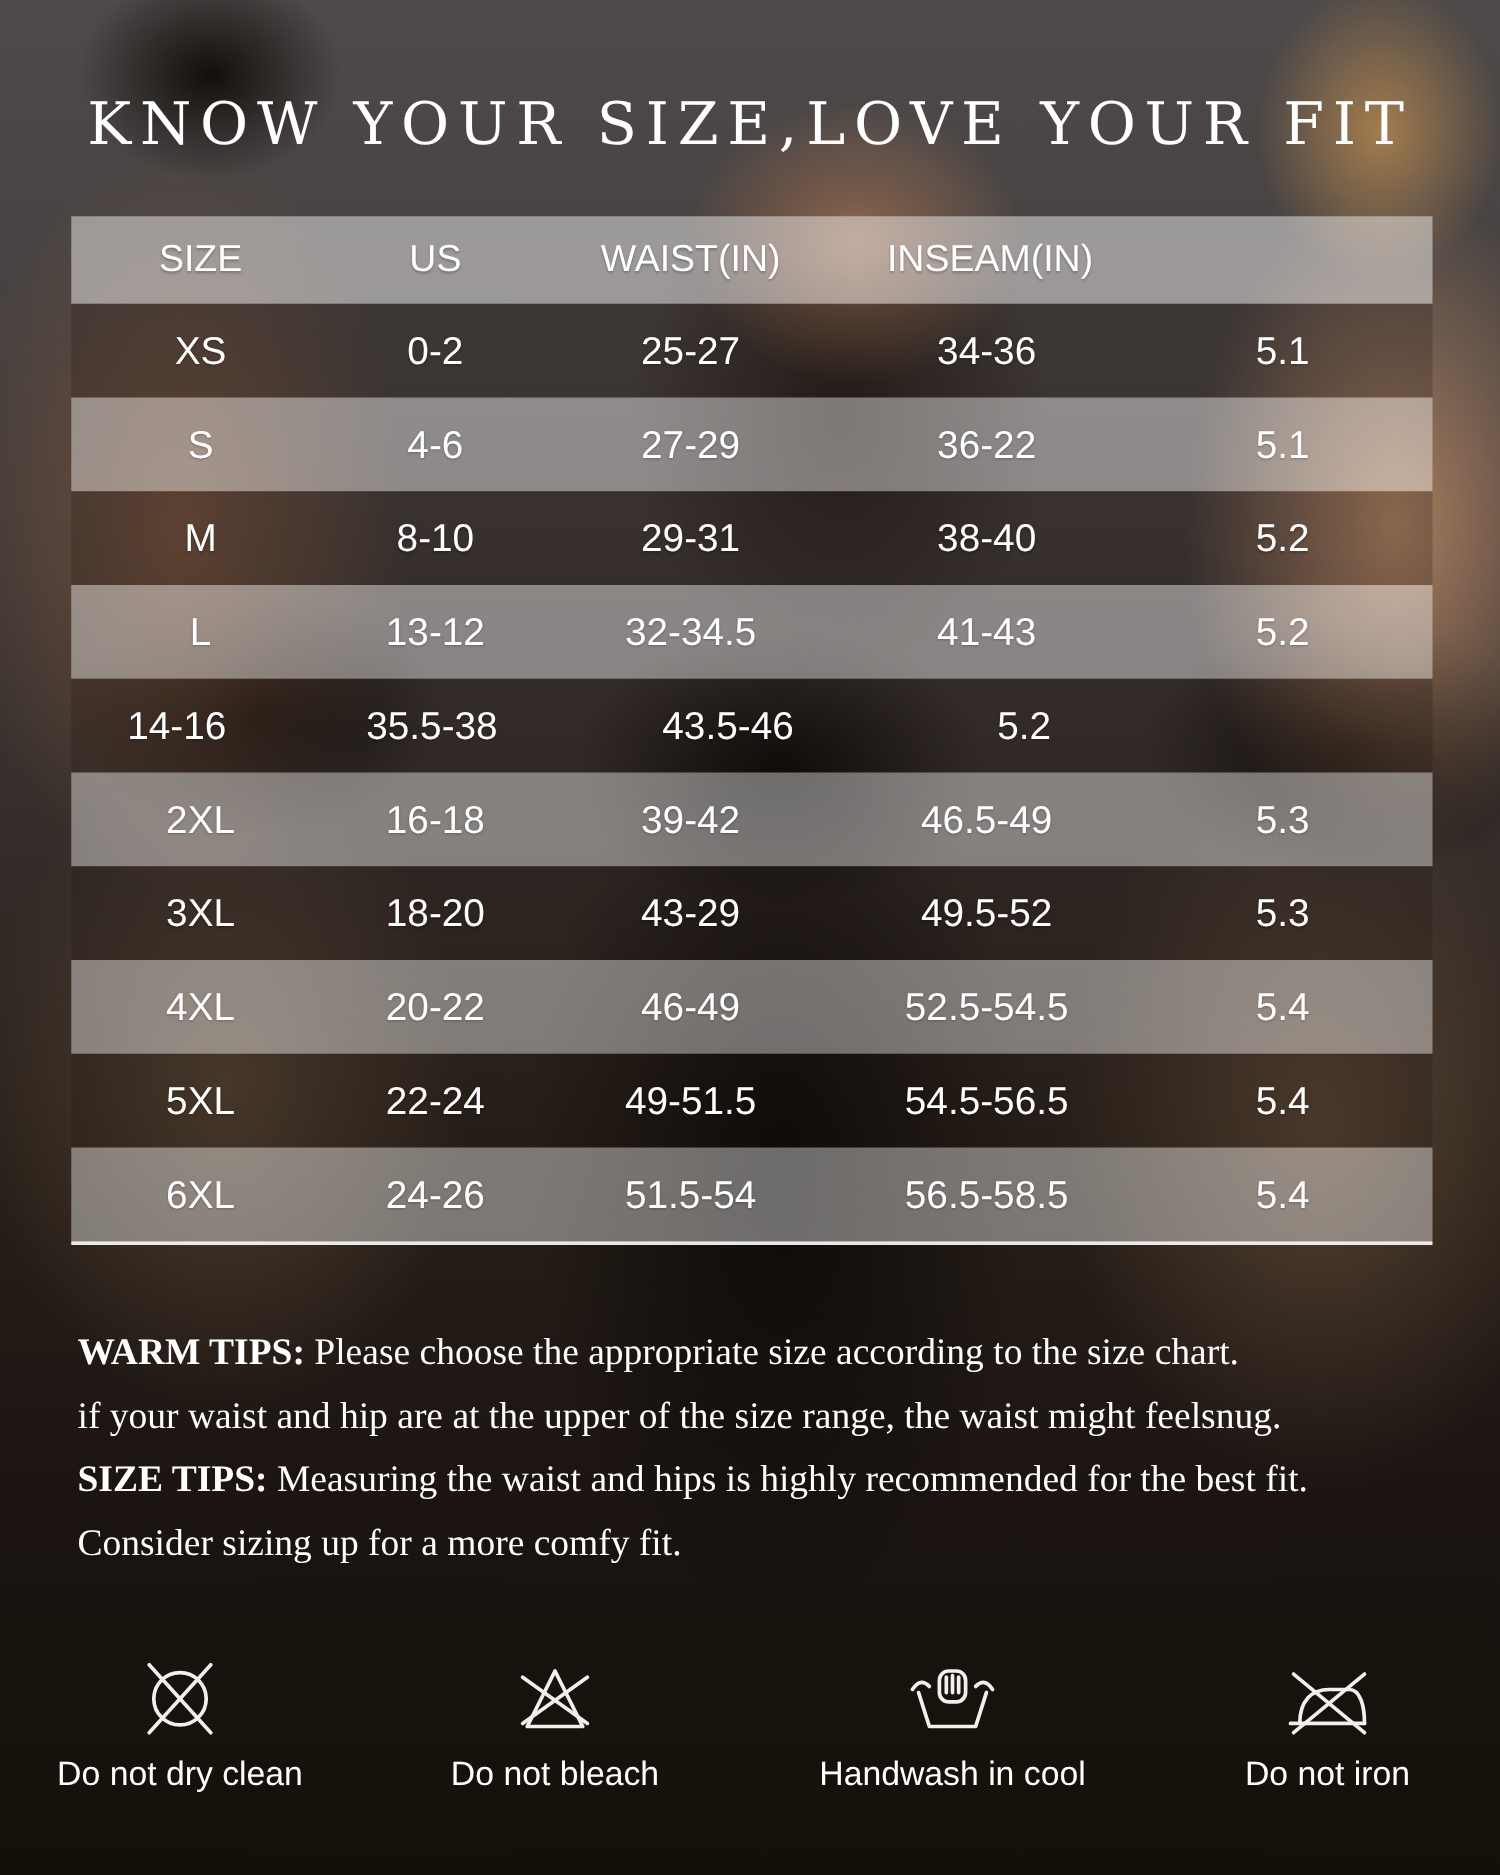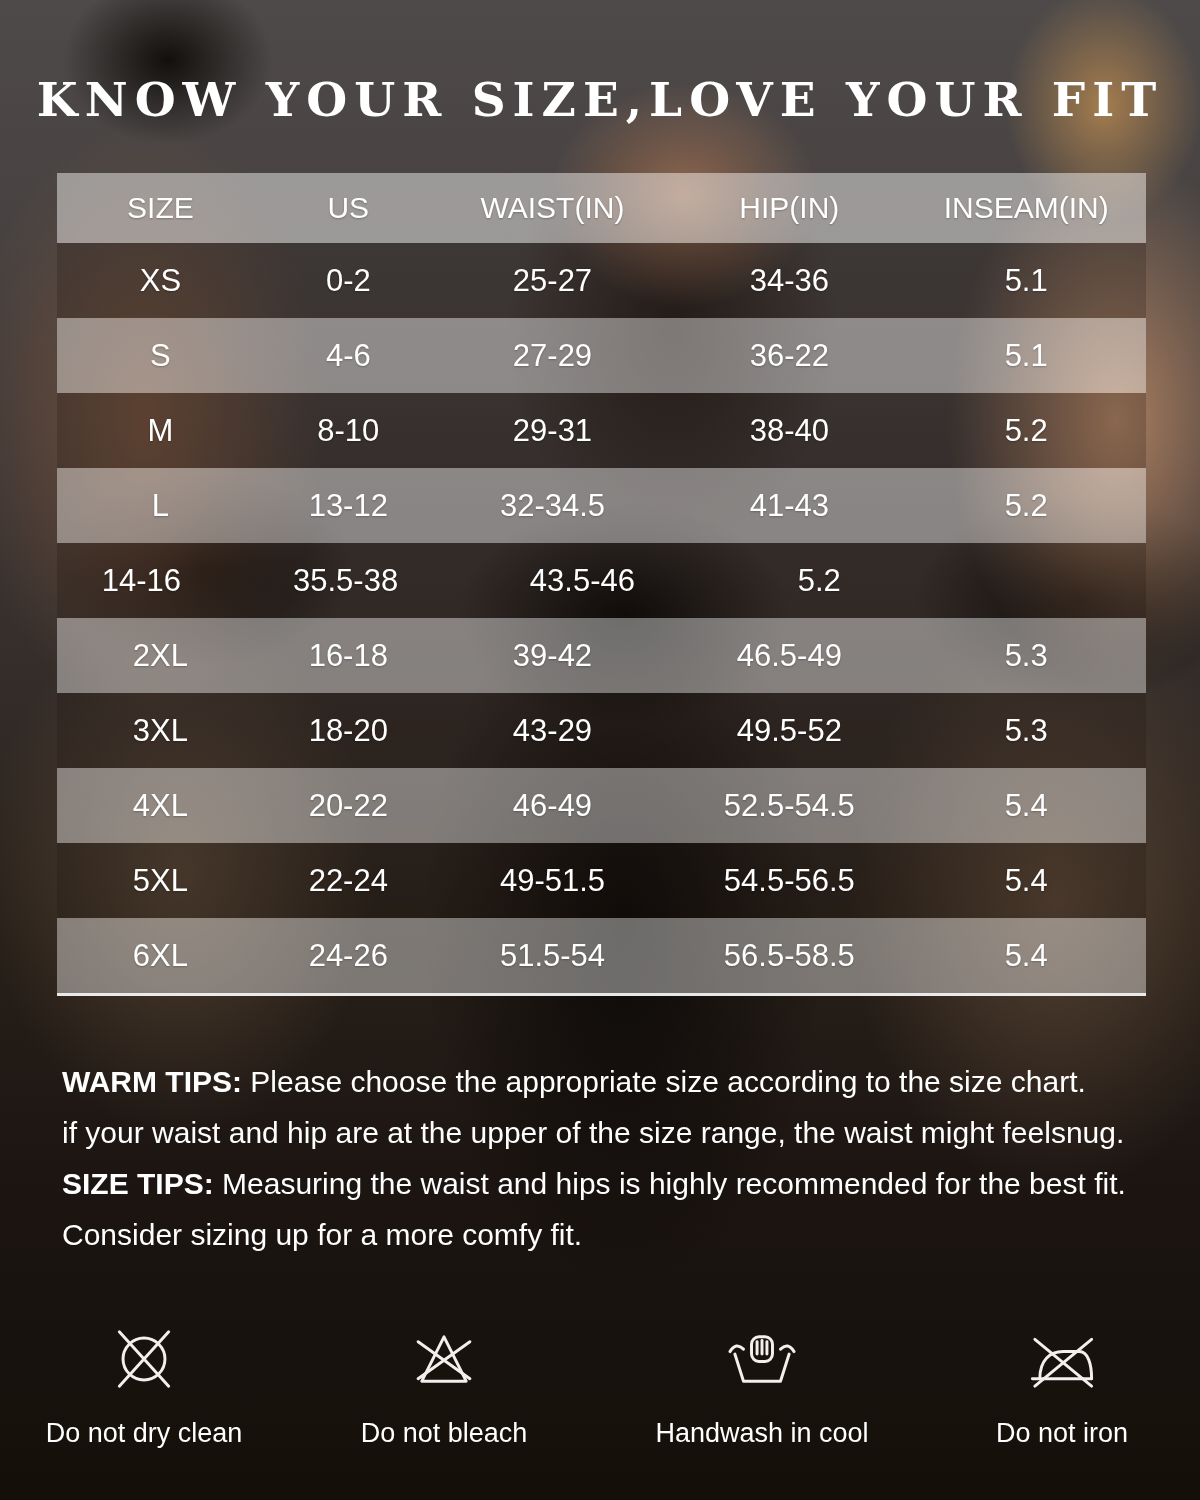--- a/index.html
+++ b/index.html
@@ -20,64 +20,63 @@
       radial-gradient(ellipse 200px 130px at 17% 38%, rgba(10,8,7,0.85), rgba(10,8,7,0) 75%),
       radial-gradient(ellipse 220px 150px at 52% 41%, rgba(10,8,7,0.9),  rgba(10,8,7,0) 75%),
       radial-gradient(ellipse 220px 140px at 90% 40%, rgba(10,8,7,0.85), rgba(10,8,7,0) 75%),
       radial-gradient(ellipse 280px 380px at 15% 58%, rgba(120,95,72,0.5), rgba(120,95,72,0) 70%),
       radial-gradient(ellipse 300px 420px at 88% 60%, rgba(130,100,75,0.5),rgba(130,100,75,0) 70%),
       radial-gradient(ellipse 280px 500px at 52% 62%, rgba(8,6,5,0.85), rgba(8,6,5,0) 72%),
       linear-gradient(180deg,#4e4a49 0%,#474241 16%,#3e3837 30%,#342c28 46%,#282019 62%,#1c1512 78%,#141009 100%);
   }
   .title{
     position:absolute; top:72px; left:0; width:100%; margin:0;
-    text-align:center; font-family:"DejaVu Serif", serif; font-weight:700;
+    text-align:center; font-family:"DejaVu Serif", serif; font-weight:400;
     font-size:47px; letter-spacing:7px; color:#ffffff;
   }
   .size-table{
     position:absolute; left:57px; top:173px; width:1089px;
     border-bottom:3px solid rgba(255,255,255,0.9);
   }
   .trow{ display:flex; height:75px; align-items:center;
          background:rgba(255,255,255,0.40); }
   .trow:nth-child(even){ background:rgba(26,17,12,0.22); }
   .trow.thead{ height:70px; background:rgba(255,255,255,0.46); }
   .cell{ text-align:center; font-weight:normal; font-size:31px; color:#fff;
          text-shadow:0 1px 2px rgba(0,0,0,0.25); }
   .thead .cell{ font-size:30px; }
   .c1{width:19%;} .c2{width:15.5%;} .c3{width:22%;} .c4{width:21.5%;} .c5{width:22%;}
   .tips{
     position:absolute; left:62px; top:1056px; width:1090px;
-    font-size:30px; line-height:51px; color:#fff;
+    font-size:30px; line-height:51px; color:#fff;font-family:Liberation Serif, serif;
   }
   .tips p{margin:0;}
   .tips b{font-weight:bold;}
   .care{
     position:absolute; left:0; top:1322px; width:1200px;
     display:grid; grid-template-columns:24% 26% 27% 23%;
   }
-  .care-item{ display:flex; flex-direction:column; align-items:center; gap:22px; }
+  .care-item{ display:flex; flex-direction:column; align-items:center; gap:8px; }
   .care-item svg{ stroke:#f2efec; stroke-width:2.4; fill:none;
                   stroke-linecap:round; stroke-linejoin:round; }
   .care-label{ font-size:27px; color:#fff; }
 </style>
 </head>
 <body>
 
 <div class="stage">
   <div class="bg"></div>
 
   <h1 class="title">KNOW YOUR SIZE,LOVE YOUR FIT</h1>
 
   <div class="size-table">
     <div class="trow thead">
       <div class="cell c1">SIZE</div>
       <div class="cell c2">US</div>
       <div class="cell c3">WAIST(IN)</div>
-      <div class="cell c4">HIP(IN)</div>
       <div class="cell c5">INSEAM(IN)</div>
     </div>
 
     <div class="trow">
       <div class="cell c1">XS</div>
       <div class="cell c2">0-2</div>
       <div class="cell c3">25-27</div>
       <div class="cell c4">34-36</div>
       <div class="cell c5">5.1</div>
     </div>

